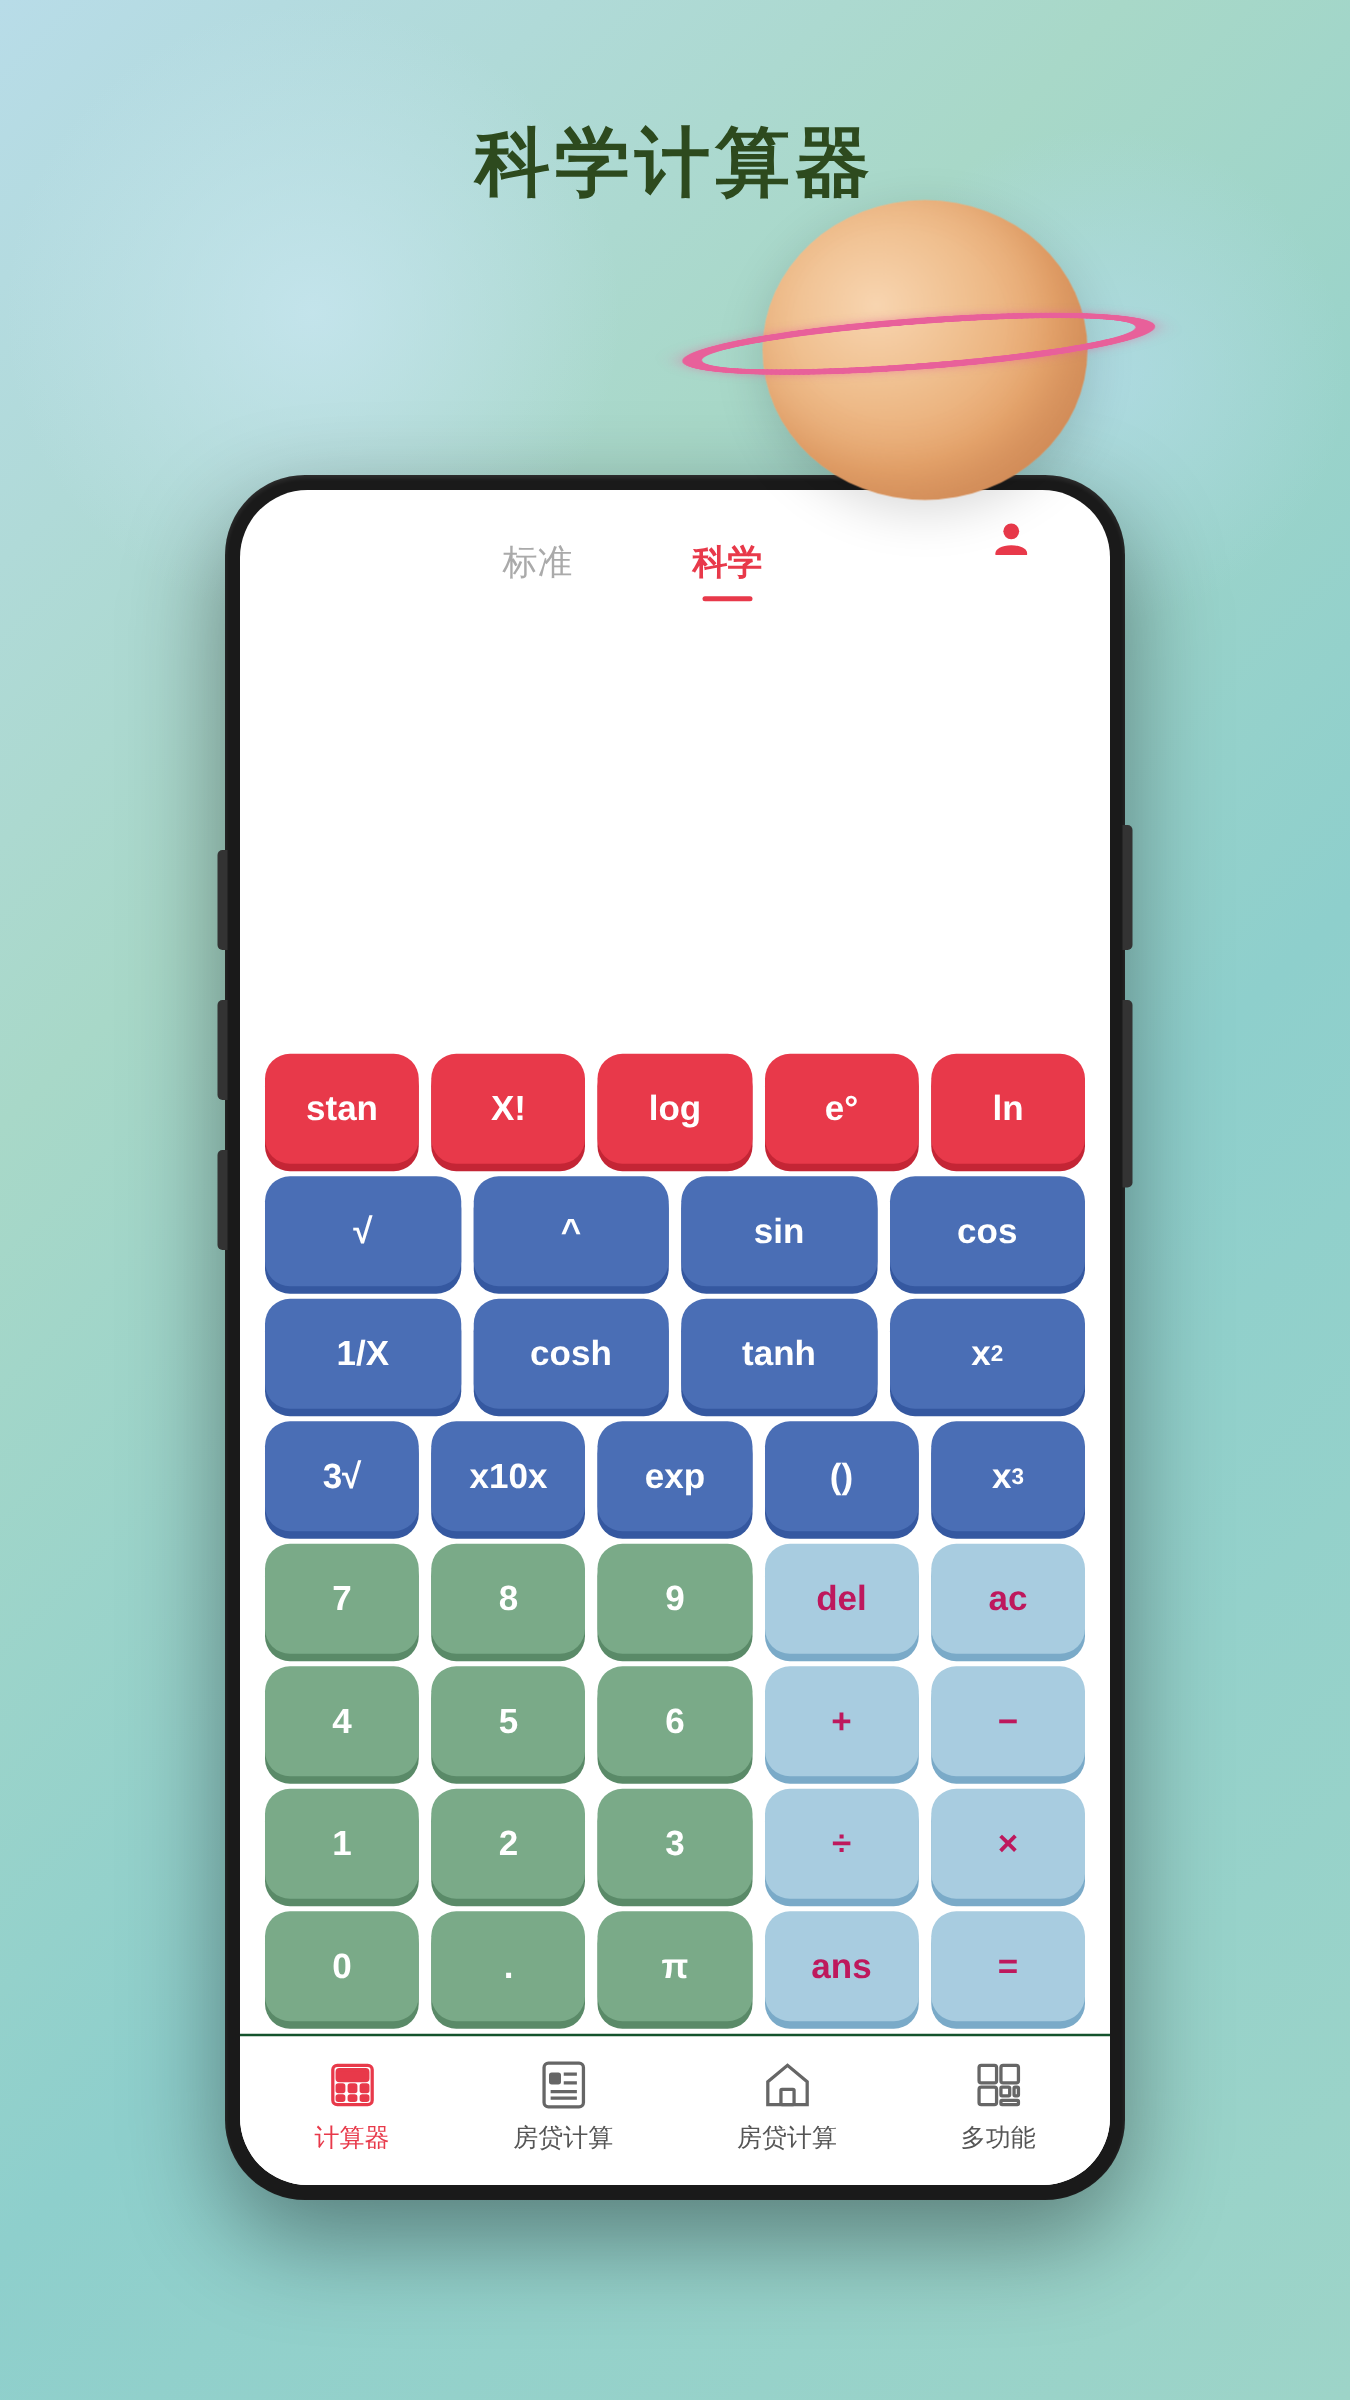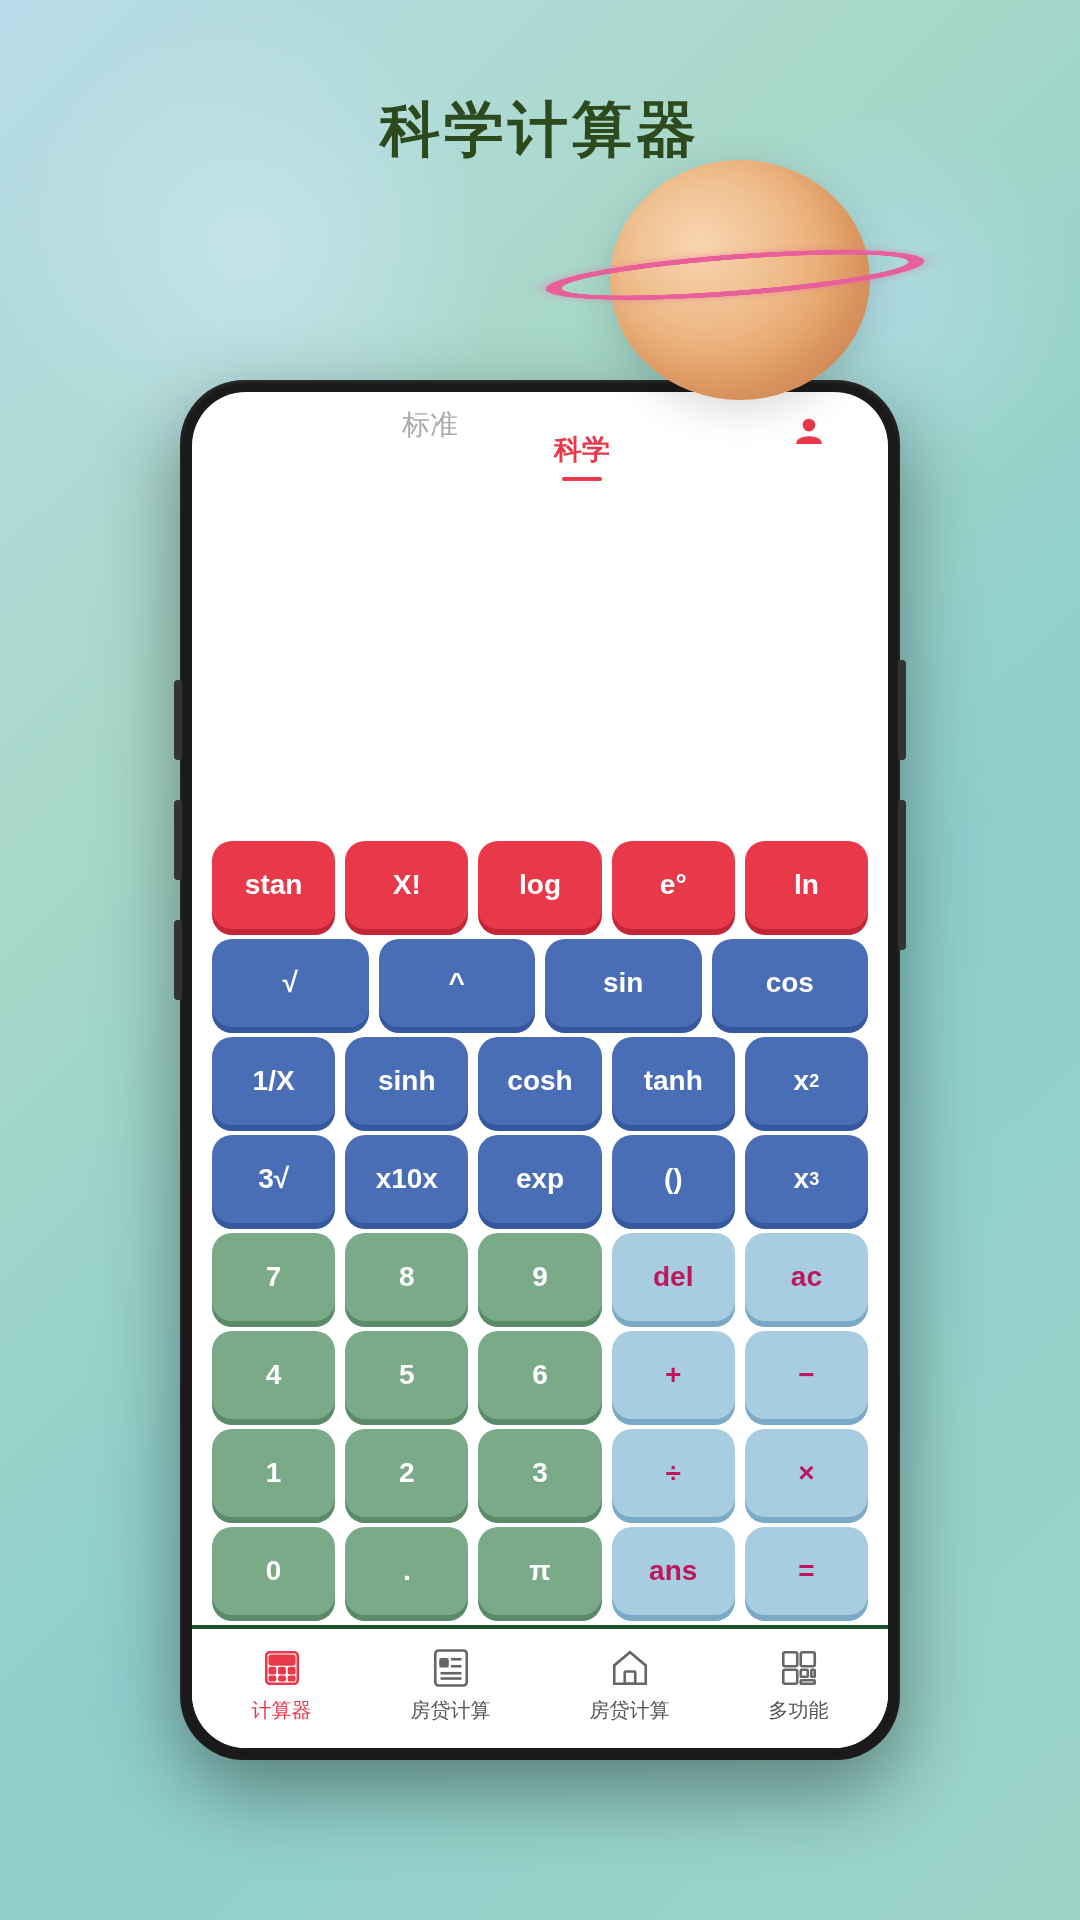--- a/index.html
+++ b/index.html
@@ -221,21 +221,21 @@
       vertical-align: super;
     }
 
     
     .bottom-nav {
       display: flex;
       align-items: center;
       justify-content: space-around;
       padding: 16px 10px 24px;
       background: #fff;
-      border-top: 4px solid #14532d;
+      border-top: 2px solid #14532d;
     }
 
     .nav-item {
       display: flex;
       flex-direction: column;
       align-items: center;
       gap: 6px;
       cursor: pointer;
     }
 
@@ -330,21 +330,21 @@
 <div class="phone-frame">
   <div class="phone-side-btn"></div>
   <div class="phone-side-btn2"></div>
   <div class="phone-vol-btn"></div>
   <div class="phone-vol-btn2"></div>
   <div class="phone-vol-btn3"></div>
 
   <div class="phone-screen">
 
     <div class="tab-row">
-      <div style="flex:1; display:flex; justify-content:center; gap:80px; align-items:flex-start;">
+      <div style="flex:1; display:flex; justify-content:center; gap:80px; align-items:flex-end;">
         <div class="tab-item">标准</div>
         <div class="tab-item active">科学</div>
       </div>
       <div class="tab-profile">
         <svg width="38" height="38" viewBox="0 0 24 24" fill="#e8394a">
           <circle cx="12" cy="7" r="4"></circle>
           <path d="M12 14c-5 0-8 2-8 4v1h16v-1c0-2-3-4-8-4z"></path>
         </svg>
       </div>
     </div>
@@ -364,21 +364,20 @@
 
       <div class="key-row">
         <button class="key key-blue">√</button>
         <button class="key key-blue">^</button>
         <button class="key key-blue">sin</button>
         <button class="key key-blue">cos</button>
       </div>
 
       <div class="key-row">
         <button class="key key-blue">1/X</button>
-        <button class="key key-blue">sinh</button>
         <button class="key key-blue">cosh</button>
         <button class="key key-blue">tanh</button>
         <button class="key key-blue">x<sup>2</sup></button>
       </div>
 
       <div class="key-row">
         <button class="key key-blue">3√</button>
         <button class="key key-blue">x10x</button>
         <button class="key key-blue">exp</button>
         <button class="key key-blue">()</button>

